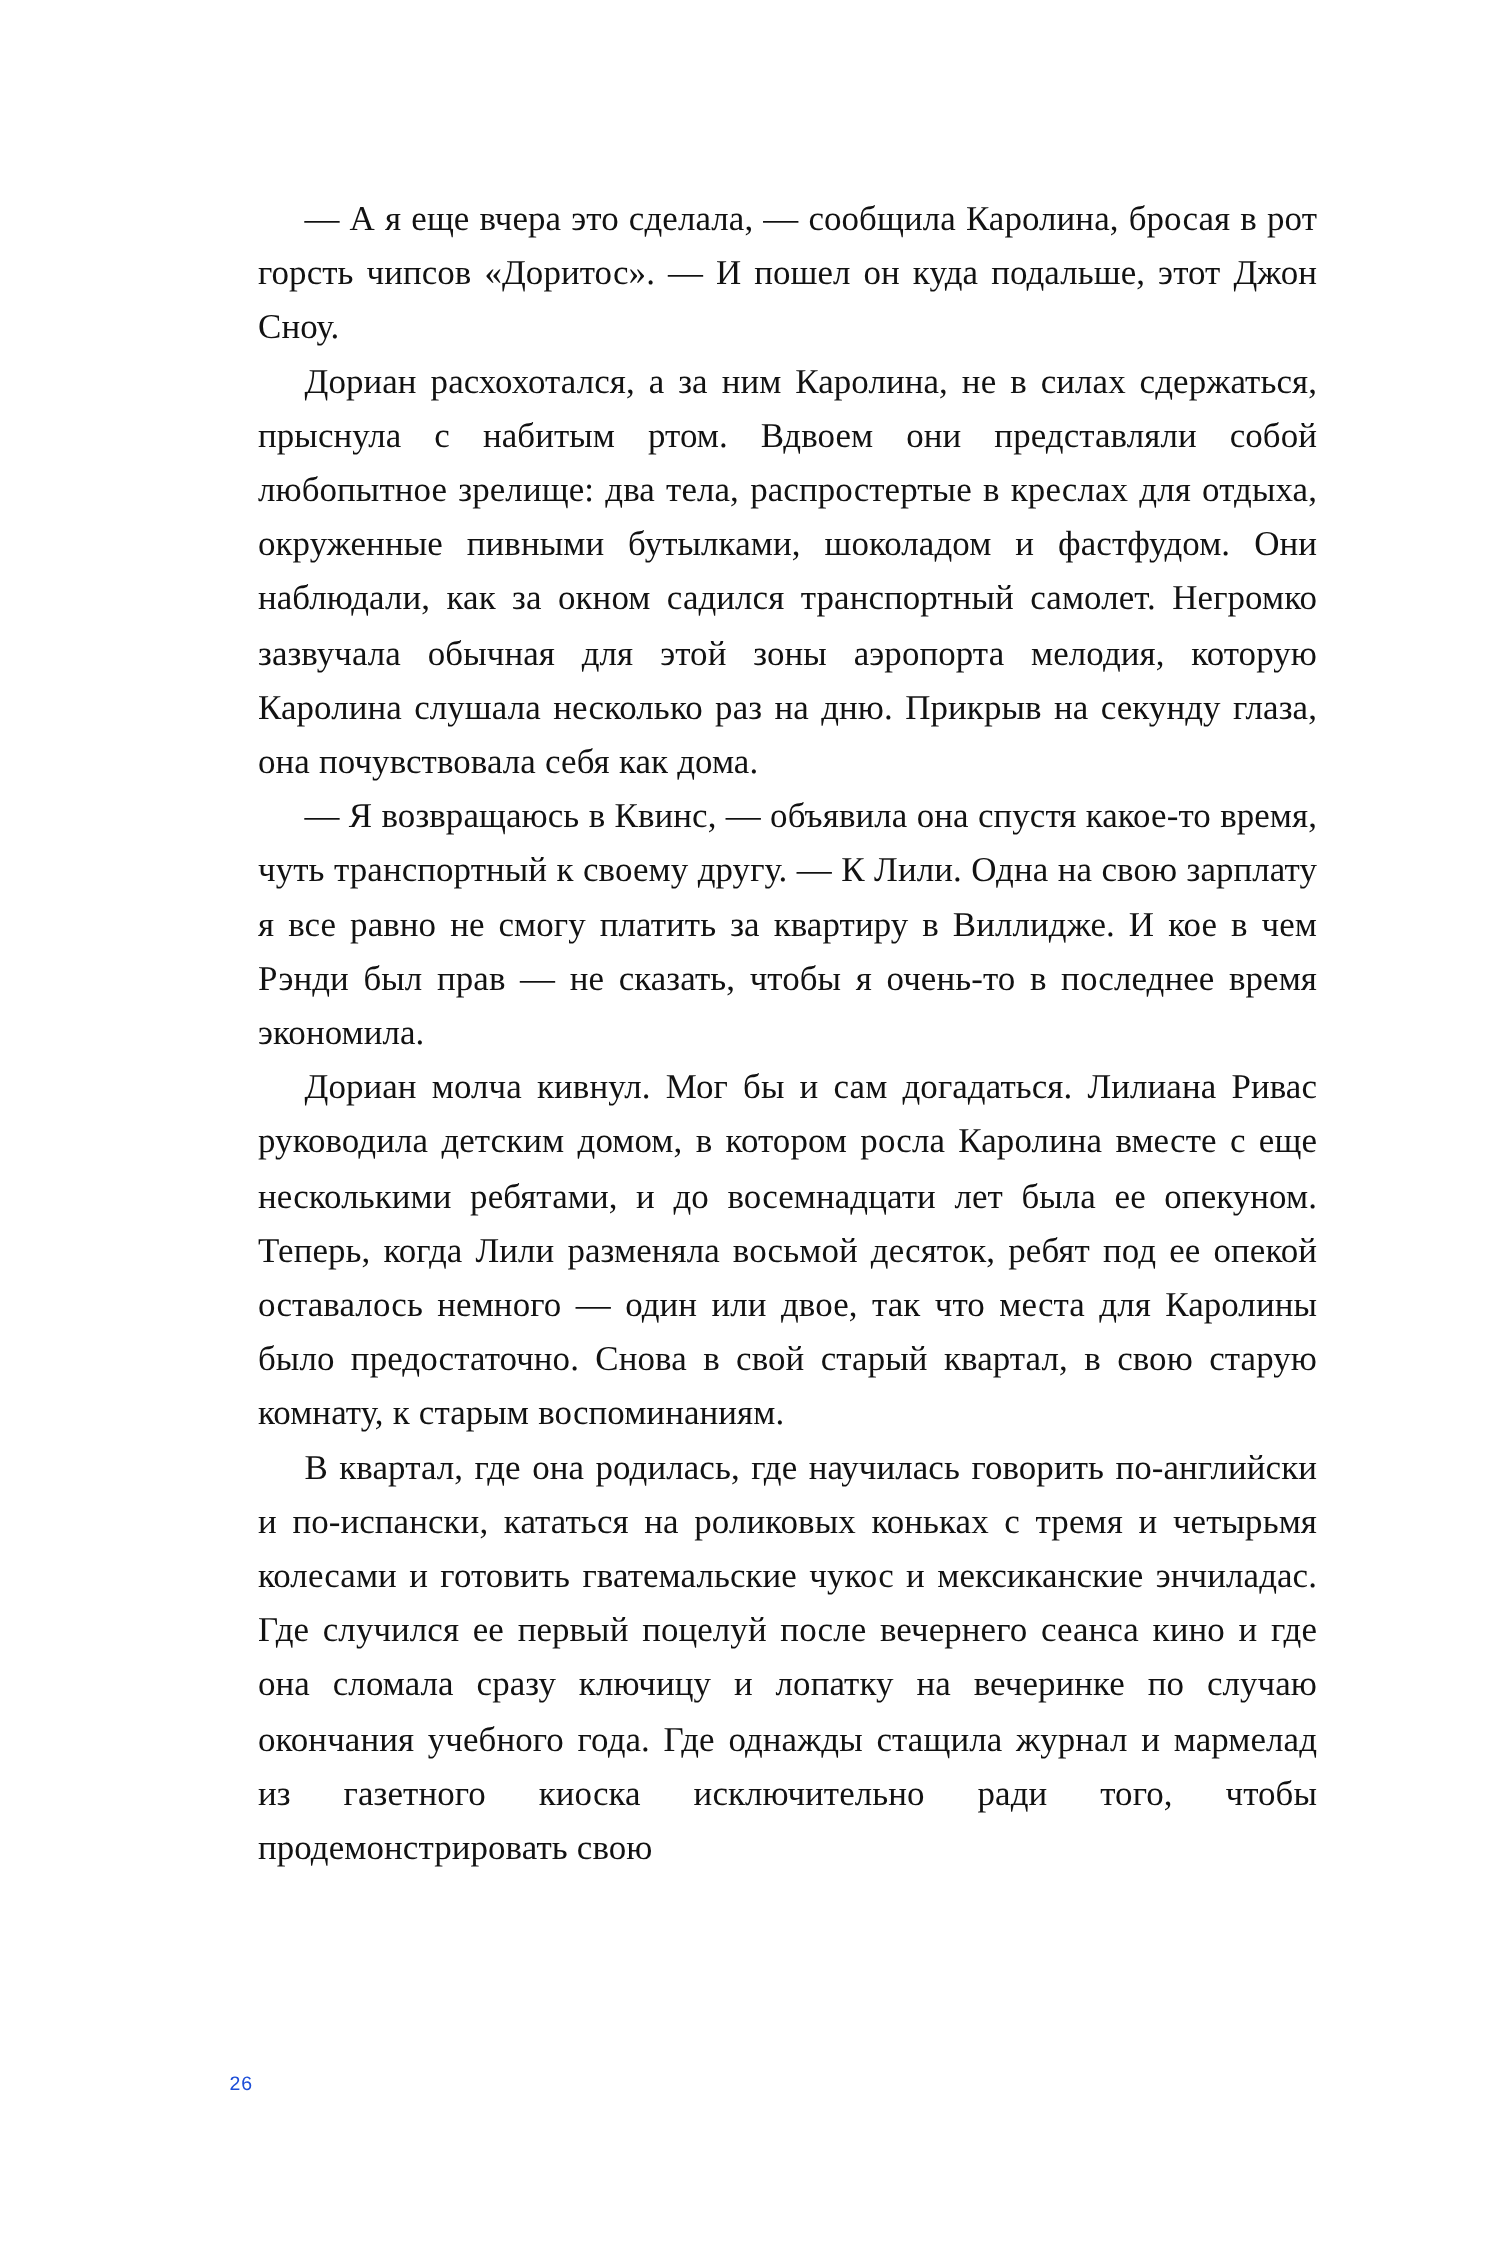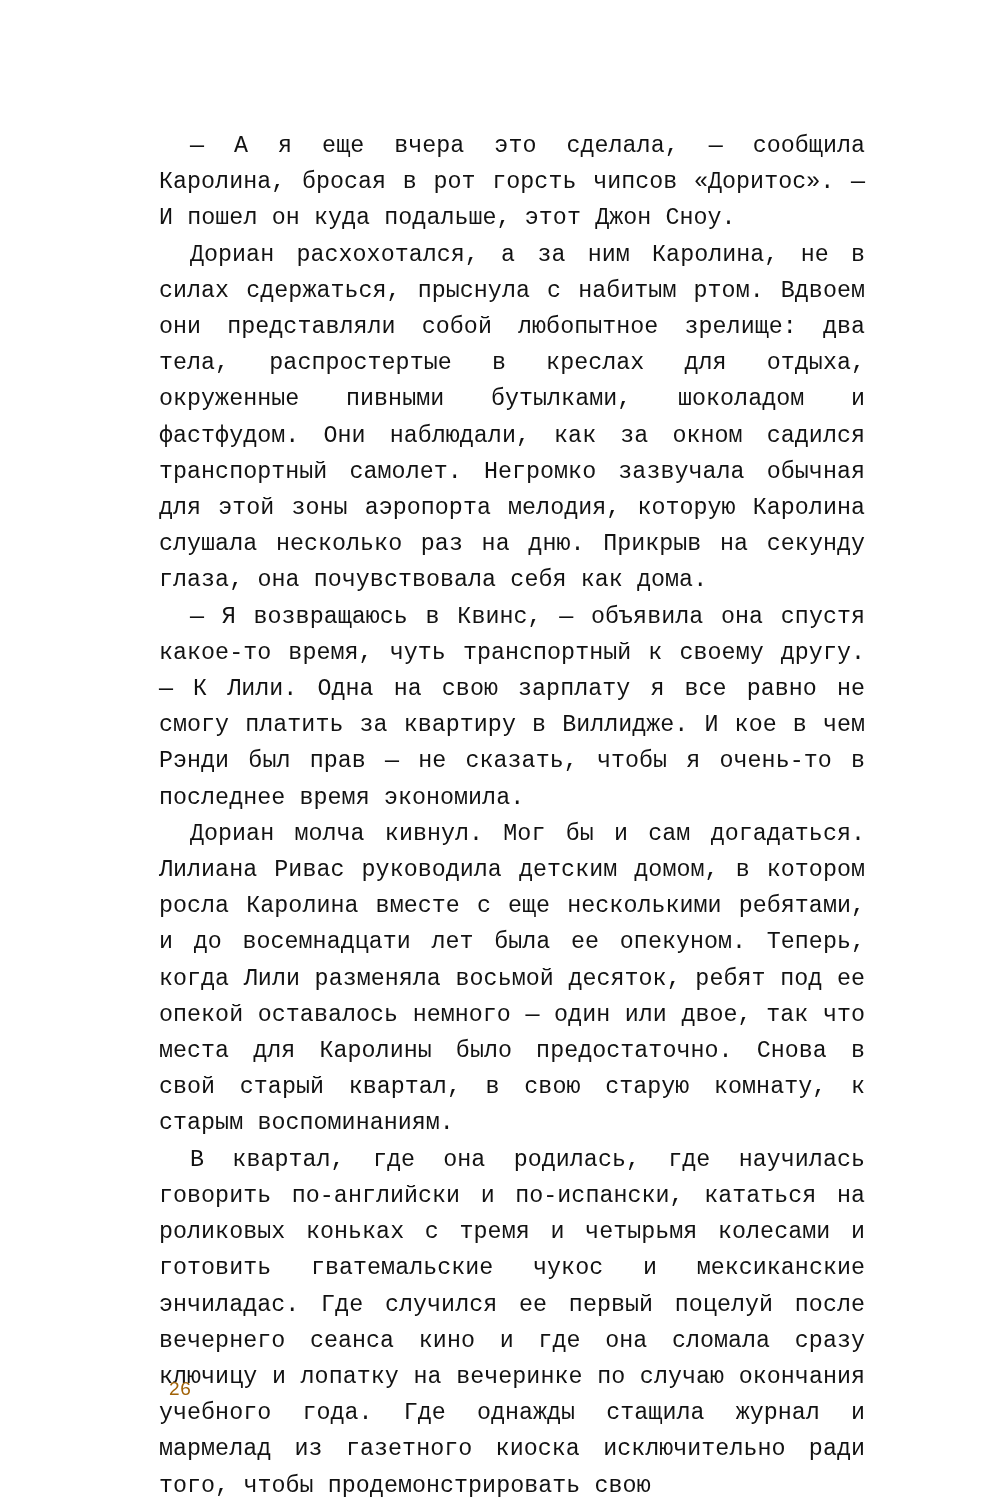--- a/index.html
+++ b/index.html
@@ -20,24 +20,23 @@
   .page {
     position: relative;
     width: 1000px;
     height: 1507px;
     box-sizing: border-box;
     background: #ffffff;
   }
 
   .text-block {
     position: absolute;
-    left: 159px;
+    left: 172px;
     top: 128px;
     width: 706px;
-    font-family: Liberation Mono, monospace;
   }
 
   .para {
     margin: 0;
     text-align: justify;
     text-justify: inter-word;
     text-indent: 31px;
     font-size: 23.3px;
     line-height: 36.2px;
     letter-spacing: 0.05px;
@@ -46,26 +45,26 @@
     hyphens: manual;
     -webkit-hyphens: manual;
   }
 
   .para:last-child {
     text-align: justify;
   }
 
   .page-number {
     position: absolute;
-    left: 169px;
+    left: 153px;
     top: 1378px;
     font-family: "Liberation Sans", "DejaVu Sans", sans-serif;
-    font-size: 19px;
+    font-size: 13px;
     line-height: 22px;
-    color: #a16207;
+    color: #1d4ed8;
     letter-spacing: 0.6px;
   }
 </style>
 </head>
 <body>
 
 <div class="page">
 
   <div class="text-block">
     <p class="para">— А я еще вчера это сделала, — сообщила Каролина, бросая в рот горсть чипсов «Доритос». — И пошел он куда подальше, этот Джон Сноу.</p>

